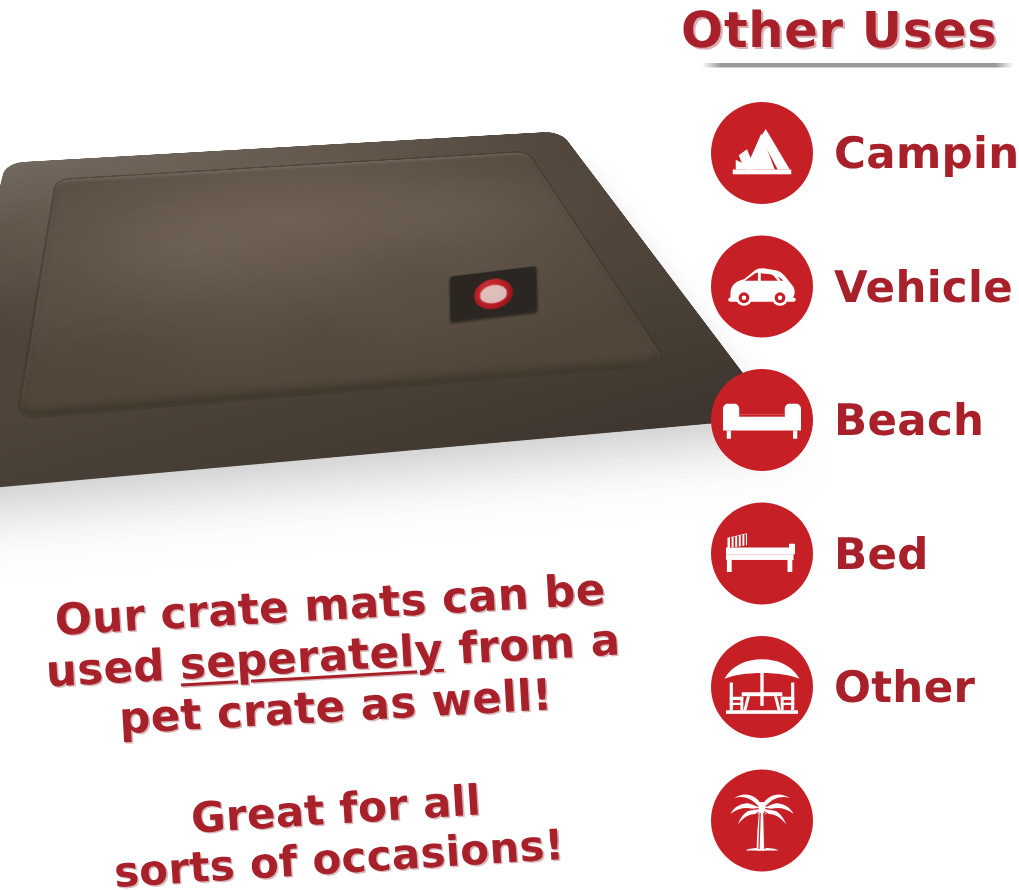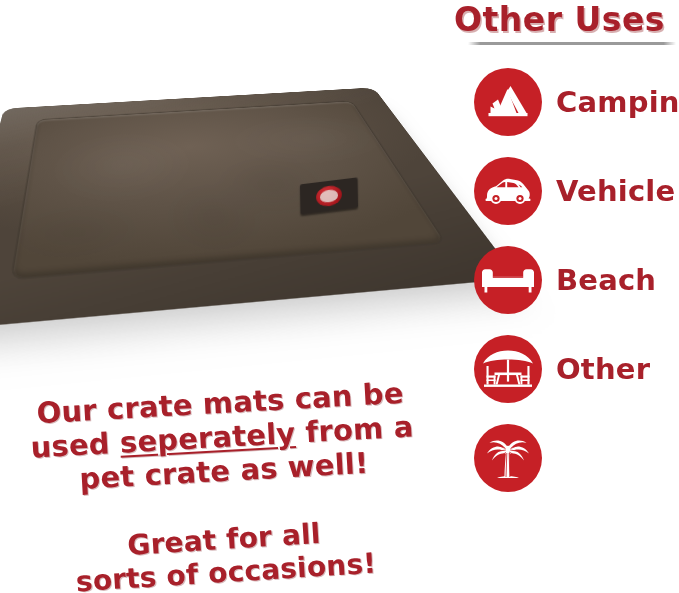--- a/index.html
+++ b/index.html
@@ -281,20 +281,42 @@
                      L50.7 6.2 C52.6 6.2 54 7.6 54 9.5 L54 24 L2 24 Z"></path>
             <rect x="4.5" y="24" width="2.8" height="5.5"></rect>
             <rect x="48.7" y="24" width="2.8" height="5.5"></rect>
           </g>
           <rect x="12.8" y="13.2" width="30.4" height="1.6" fill="#C62026"></rect>
         </svg>
       </div>
       <div class="use-label">Beach</div>
     </div>
 
+    <div class="use-row">
+      <div class="use-icon">
+        <svg width="52" height="36" viewBox="0 0 52 36" aria-hidden="true">
+          <g fill="#ffffff">
+            <path d="M3 7.5 L16 4.5 L16 12.5 L3 14.5 Z"></path>
+            <path d="M2 14 L44 14 L47 18.5 L2 18.5 Z"></path>
+            <rect x="2" y="18.5" width="45" height="3.8"></rect>
+            <rect x="2.6" y="22.3" width="3.2" height="8"></rect>
+            <rect x="43" y="22.3" width="3.2" height="8"></rect>
+            <path d="M44 11.5 L48 11.5 L48 18.5 L44 18.5 Z"></path>
+          </g>
+          <g stroke="#C62026" stroke-width="1.1">
+            <line x1="5.2" y1="7.2" x2="5.2" y2="14.2"></line>
+            <line x1="7.6" y1="6.7" x2="7.6" y2="14"></line>
+            <line x1="10" y1="6.2" x2="10" y2="13.7"></line>
+            <line x1="12.4" y1="5.7" x2="12.4" y2="13.4"></line>
+            <line x1="14.8" y1="5.2" x2="14.8" y2="13.1"></line>
+          </g>
+        </svg>
+      </div>
+      <div class="use-label">Bed</div>
+    </div>
 
     <div class="use-row">
       <div class="use-icon">
         <svg width="54" height="42" viewBox="0 0 54 42" aria-hidden="true">
           <g fill="#ffffff">
 
             <path d="M2 15.5 C7 6.5 16.5 2.5 27 2.5 C37.5 2.5 47 6.5 52 15.5
                      C46 13 37 11.6 27 11.6 C17 11.6 8 13 2 15.5 Z"></path>
 
             <rect x="25.9" y="11.6" width="2.2" height="22"></rect>

